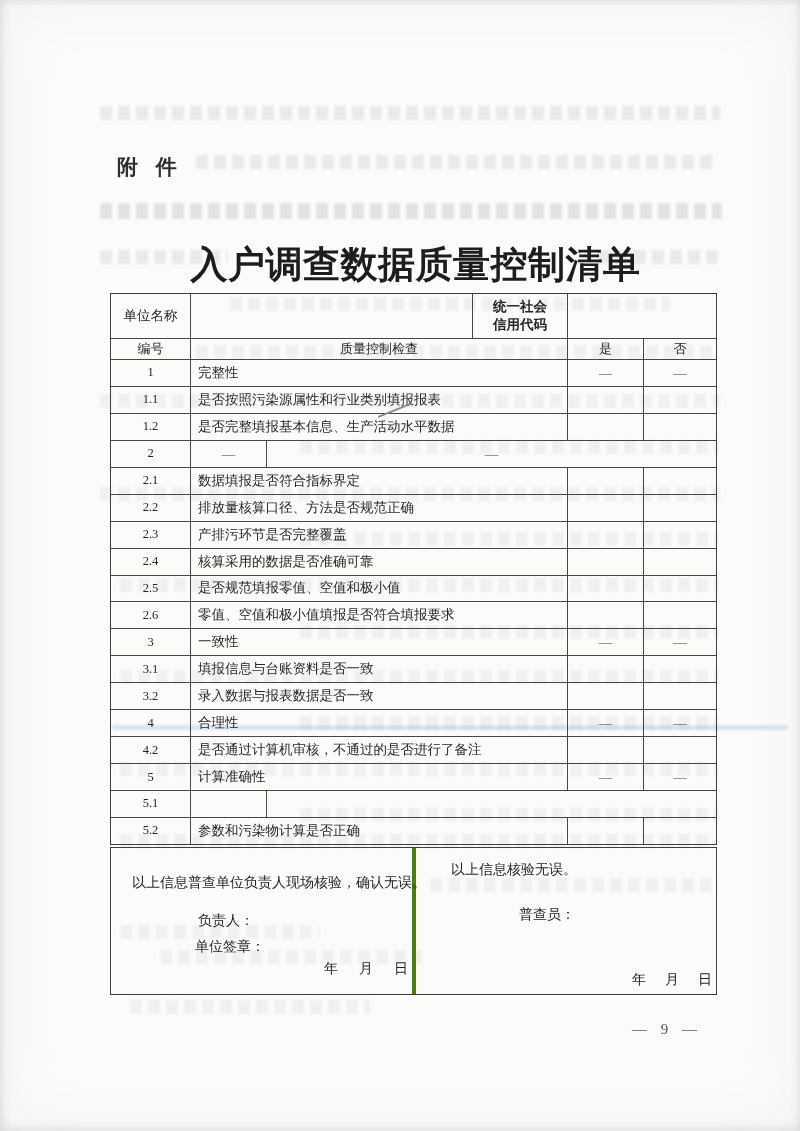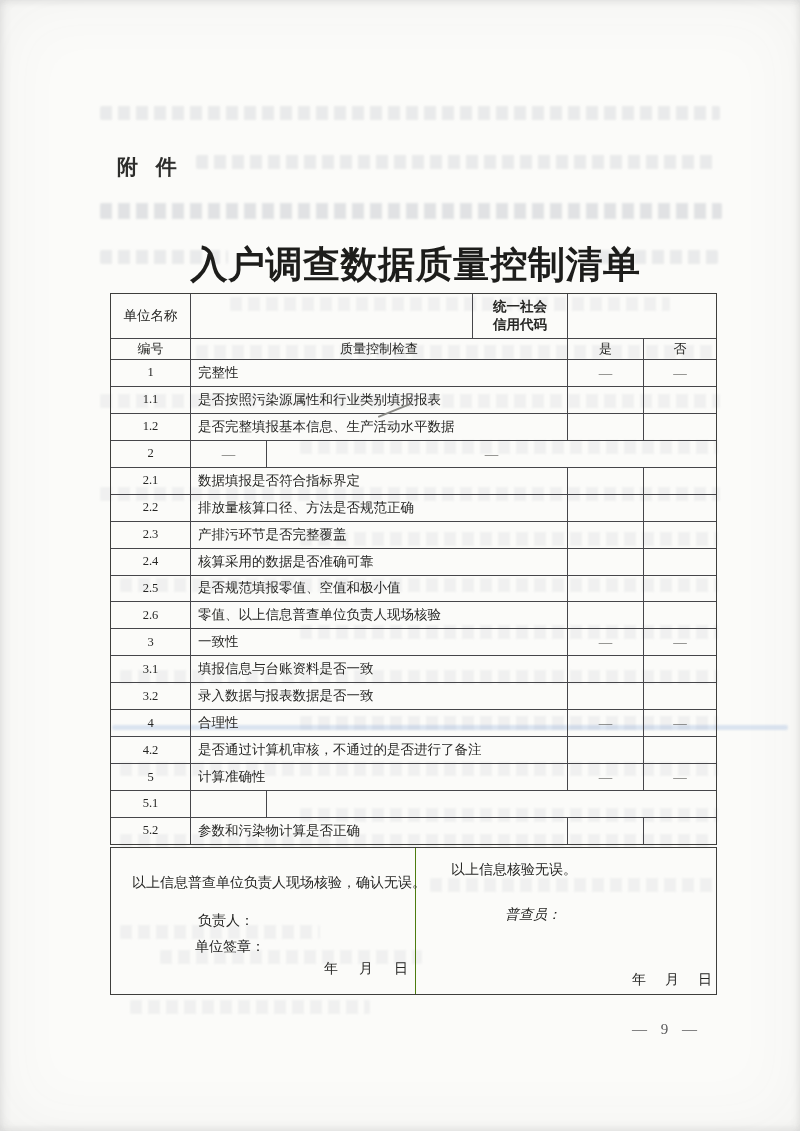--- a/index.html
+++ b/index.html
@@ -55,21 +55,21 @@
   .drow{flex:1;display:flex;box-sizing:border-box;border-top:1px solid #46464a;}
   .drow .num{width:80px;box-sizing:border-box;border-right:1px solid #46464a;display:flex;align-items:center;justify-content:center;font-size:12.5px;}
   .drow .chk{width:377px;box-sizing:border-box;border-right:1px solid #46464a;display:flex;align-items:center;padding-left:7px;}
   .drow .yn{width:76px;box-sizing:border-box;border-right:1px solid #46464a;display:flex;align-items:center;justify-content:center;color:#5d5d5b;}
   .drow .yn2{flex:1;display:flex;align-items:center;justify-content:center;color:#5d5d5b;}
   
   .sig{
     left:110px;top:847px;width:605px;height:146px;
     border:1.5px solid #3e3e3c;display:flex;font-size:14px;color:#262624;
   }
-  .sig-left{width:305px;box-sizing:border-box;border-right:1px solid #4d7c0f;position:relative;}
+  .sig-left{width:305px;box-sizing:border-box;border-right:4px solid #4d7c0f;position:relative;}
   .sig-right{flex:1;position:relative;}
   .sig .t{position:absolute;white-space:nowrap;}
   .dateline{position:absolute;display:flex;justify-content:space-between;}
   .slash{
     position:absolute;left:378px;top:416px;width:36px;height:1.6px;
     background:#8a8a86;transform:rotate(-22deg);transform-origin:left center;border-radius:1px;
   }
   .page-no{
     left:612px;top:1021px;width:110px;text-align:center;
     font-size:15px;color:#58585a;letter-spacing:5px;white-space:pre;
@@ -177,21 +177,21 @@
           <div class="yn2"></div>
         </div>
         <div class="drow">
           <div class="num">2.5</div>
           <div class="chk">是否规范填报零值、空值和极小值</div>
           <div class="yn"></div>
           <div class="yn2"></div>
         </div>
         <div class="drow">
           <div class="num">2.6</div>
-          <div class="chk">零值、以上信息普查单位负责人现场核验</div>
+          <div class="chk">零值、空值和极小值填报是否符合填报要求</div>
           <div class="yn"></div>
           <div class="yn2"></div>
         </div>
         <div class="drow">
           <div class="num">3</div>
           <div class="chk">一致性</div>
           <div class="yn">—</div>
           <div class="yn2">—</div>
         </div>
         <div class="drow">
@@ -246,21 +246,21 @@
       <div class="t" style="left:87px;top:64px;">负责人：</div>
       <div class="t" style="left:84px;top:90px;">单位签章：</div>
       <div class="dateline" style="left:213px;top:112px;width:84px;">
         <span>年</span>
         <span>月</span>
         <span>日</span>
       </div>
     </div>
     <div class="sig-right">
       <div class="t" style="left:35px;top:13px;">以上信息核验无误。</div>
-      <div class="t" style="left:89px;top:58px;font-style:italic;">普查员：</div>
+      <div class="t" style="left:103px;top:58px;">普查员：</div>
       <div class="dateline" style="left:216px;top:123px;width:80px;">
         <span>年</span>
         <span>月</span>
         <span>日</span>
       </div>
     </div>
   </div>
 
   <div class="abs page-no">— 9 —</div>
 

